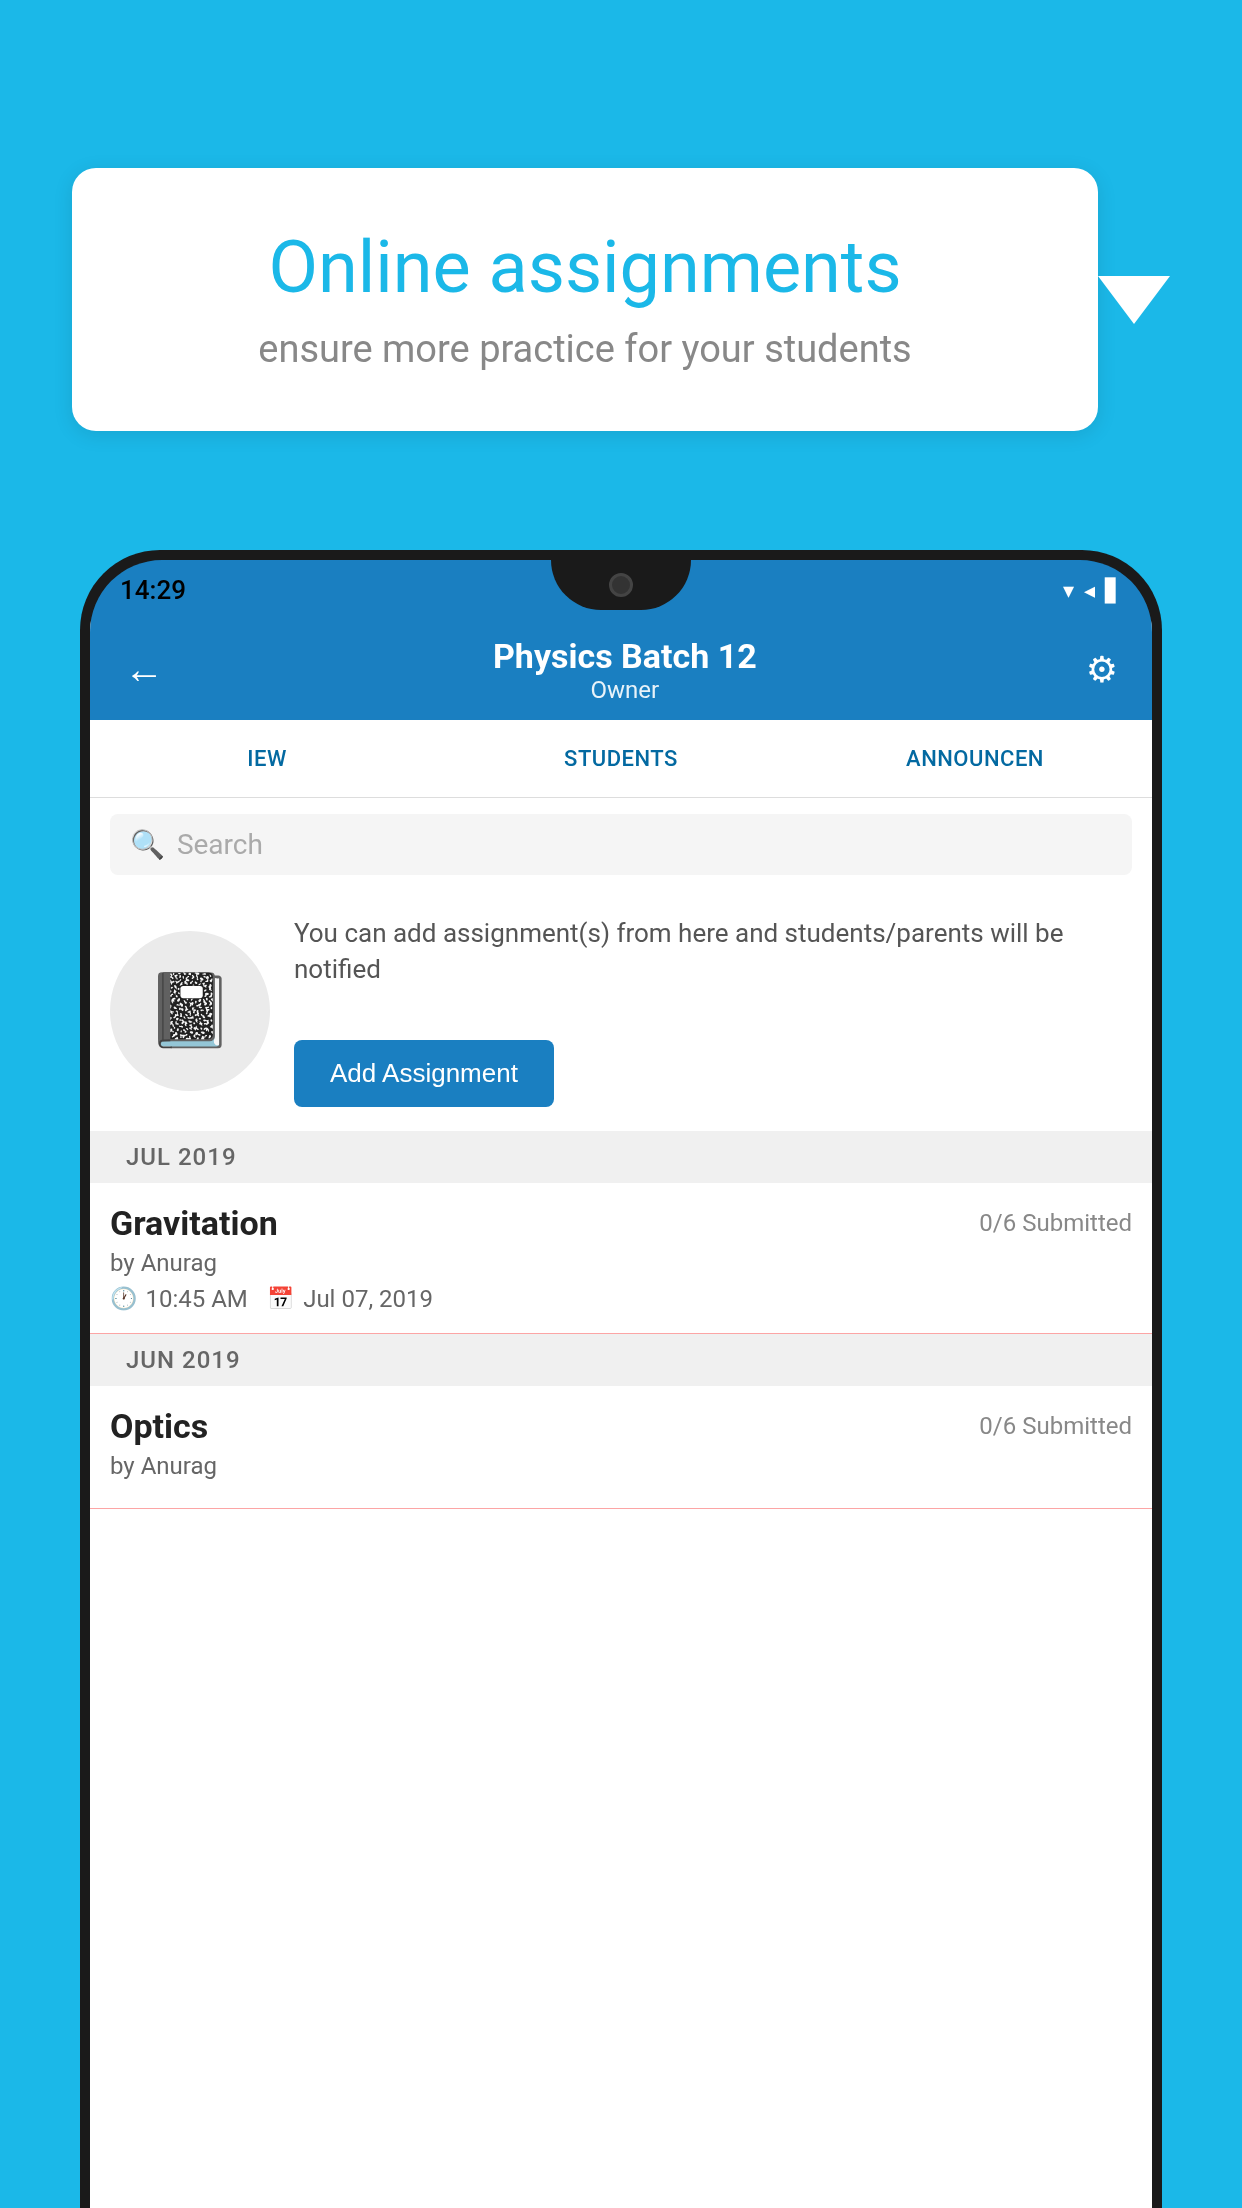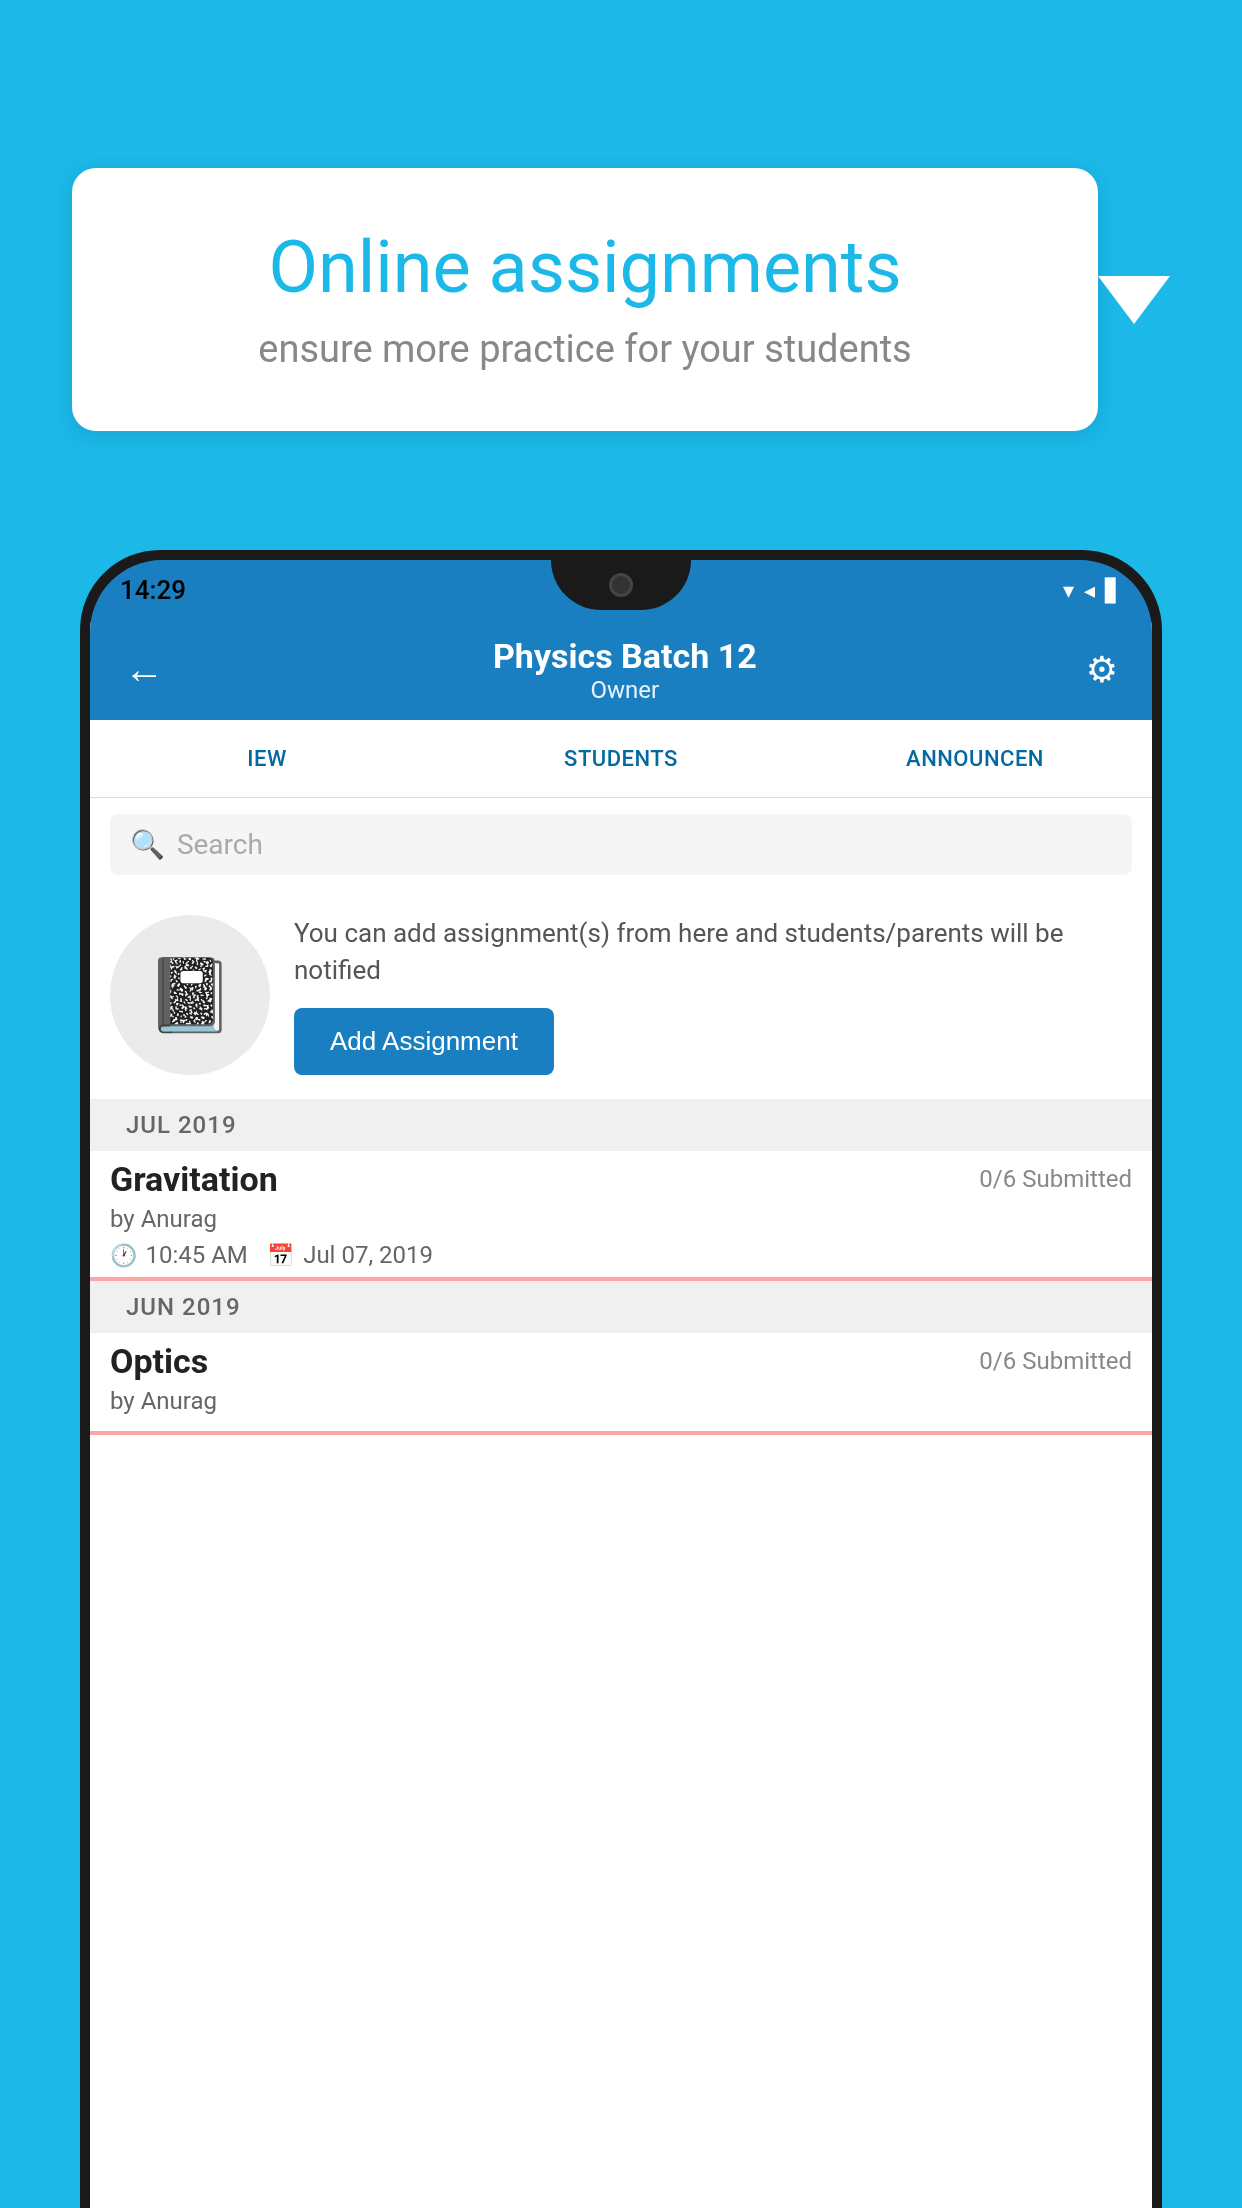--- a/index.html
+++ b/index.html
@@ -267,40 +267,41 @@
 
     .add-assignment-btn {
       background: #1a7fc1;
       color: white;
       border: none;
       border-radius: 8px;
       padding: 18px 36px;
       font-size: 26px;
       font-weight: 500;
       cursor: pointer;
+      margin-top: 32px;
     }
 
     
     .section-header {
       background: #f0f0f0;
       padding: 12px 36px;
     }
 
     .section-header-text {
       color: #666;
       font-size: 24px;
       font-weight: 500;
       letter-spacing: 1px;
     }
 
     
     .assignment-item {
-      padding: 8px 20px;
-      background: white;
-      border-bottom: 4px solid #fca5a5;
+      padding: 20px 20px;
+      background: white;
+      border-bottom: 1px solid #fca5a5;
     }
 
     .assignment-item-top {
       display: flex;
       justify-content: space-between;
       align-items: flex-start;
       margin-bottom: 6px;
     }
 
     .assignment-name {

